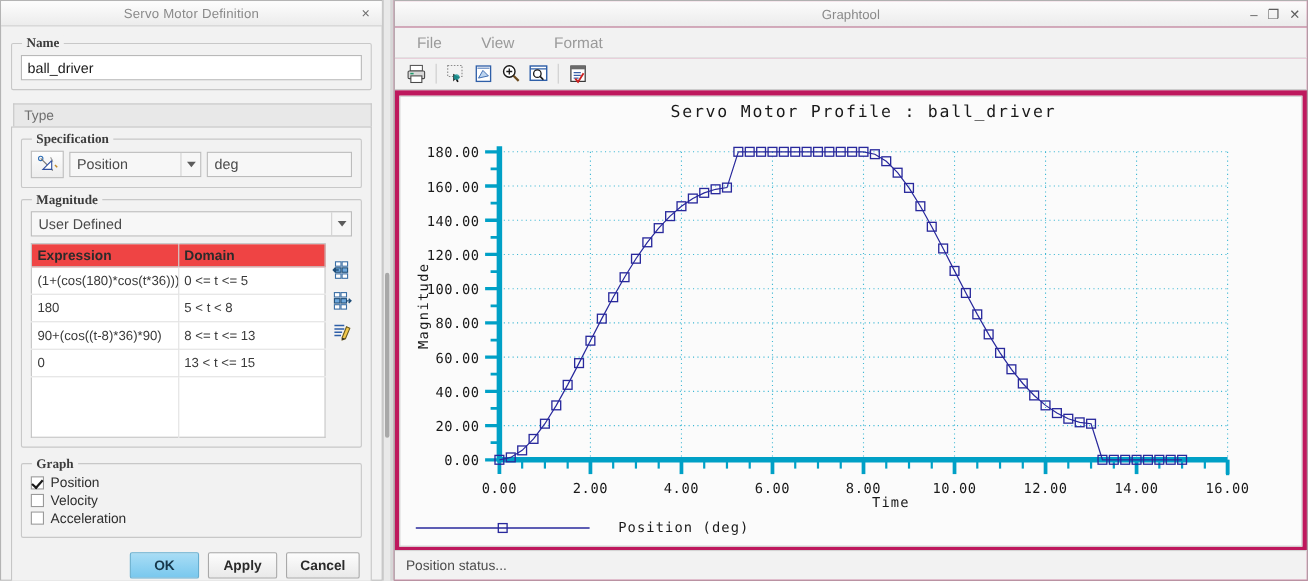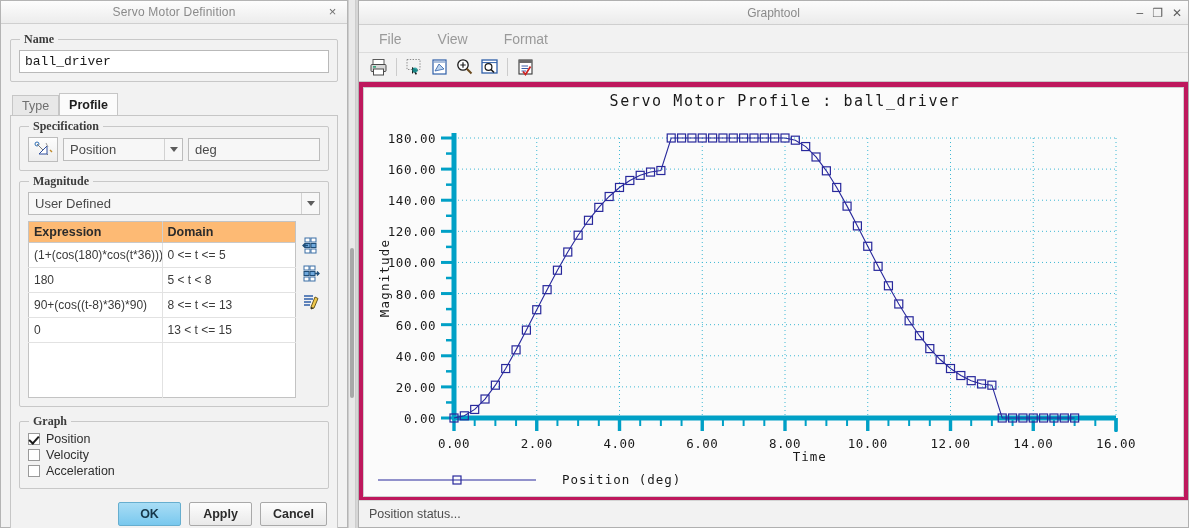--- a/index.html
+++ b/index.html
@@ -39,25 +39,25 @@
   }
   .group>.legend{
     position:absolute;top:-8px;left:9px;background:#f2f2f2;
     padding:0 4px;font-size:12px;font-weight:bold;color:#3c3c3c;font-family:Liberation Serif, serif;
   }
 
   .txtinput{
     width:100%;height:23px;box-sizing:border-box;
     border:1px solid #b9b9b9;background:#fff;
     padding:0 5px;font-size:13px;color:#1a1a1a;
-    font-family:Liberation Mono, monospace;
-  }
-
-  
-  .tabs{display:flex;align-items:flex-end;margin:12px 0 0 2px;height:22px;}
+    font-family:Liberation Sans, sans-serif;
+  }
+
+  
+  .tabs{display:flex;margin:12px 0 0 2px;height:22px;flex-direction:column;}
   .tab{
     height:20px;line-height:20px;padding:0 9px;font-size:12.5px;
     border:1px solid #c6c6c6;border-bottom:none;color:#6f6f6f;
     background:#e8e8e8;cursor:pointer;
   }
   .tab.active{
     background:#fbfbfb;color:#202020;font-weight:bold;height:22px;line-height:22px;
   }
   .tabpanel{border:1px solid #c6c6c6;border-top:1px solid #c6c6c6;background:#f2f2f2;
             margin-top:-1px;padding:0 8px 8px 8px;position:relative;z-index:0;}
@@ -87,21 +87,21 @@
   
   .magcombo{width:100%;gap:18px;}
   .tablewrap{display:flex;gap:6px;margin-top:6px;}
   table.exprtbl{
     border-collapse:collapse;background:#fff;border:1px solid #c3c3c3;
     width:291px;table-layout:fixed;
   }
   table.exprtbl th{
     font-size:12.5px;font-weight:bold;color:#2b2b2b;text-align:left;
     padding:3px 5px;border-right:1px solid #d0d0d0;border-bottom:1px solid #c9c9c9;
-    background:#fdba74;
+    background:#ef4444;
   }
   table.exprtbl td{
     font-size:12px;color:#3a3a3a;padding:3px 5px;height:18px;
     border-right:1px solid #e2e2e2;border-bottom:1px solid #e2e2e2;
     white-space:nowrap;overflow:hidden;
   }
   table.exprtbl th:last-child,table.exprtbl td:last-child{border-right:none;}
   td.c0{width:188px;} td.c1{width:103px;}
   tr.filler td{height:48px;border-bottom:none;}
   .sidebtns{display:flex;flex-direction:column;gap:10px;padding-top:16px;align-items:center;}

